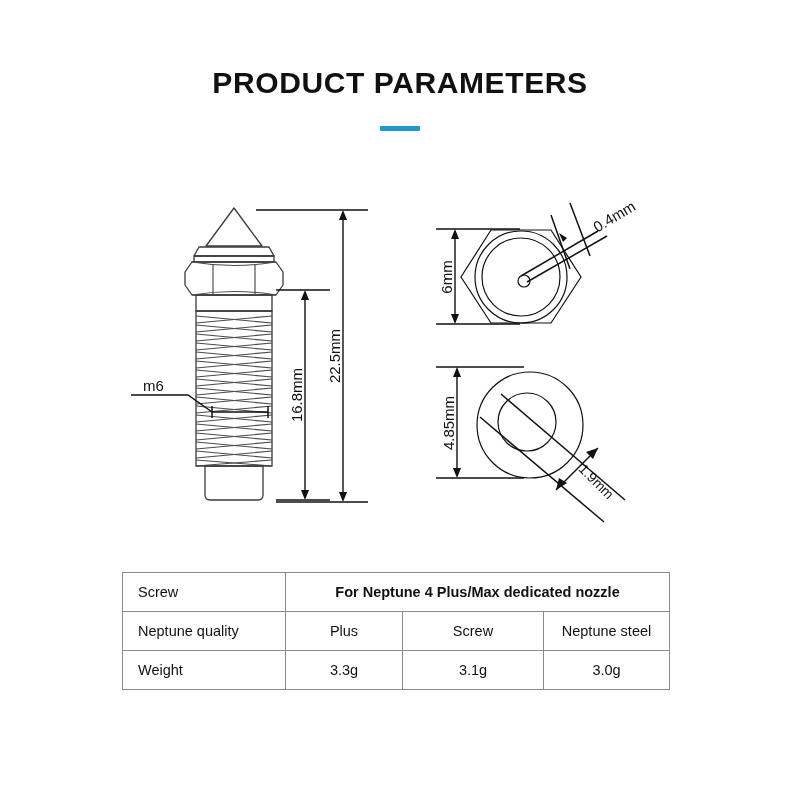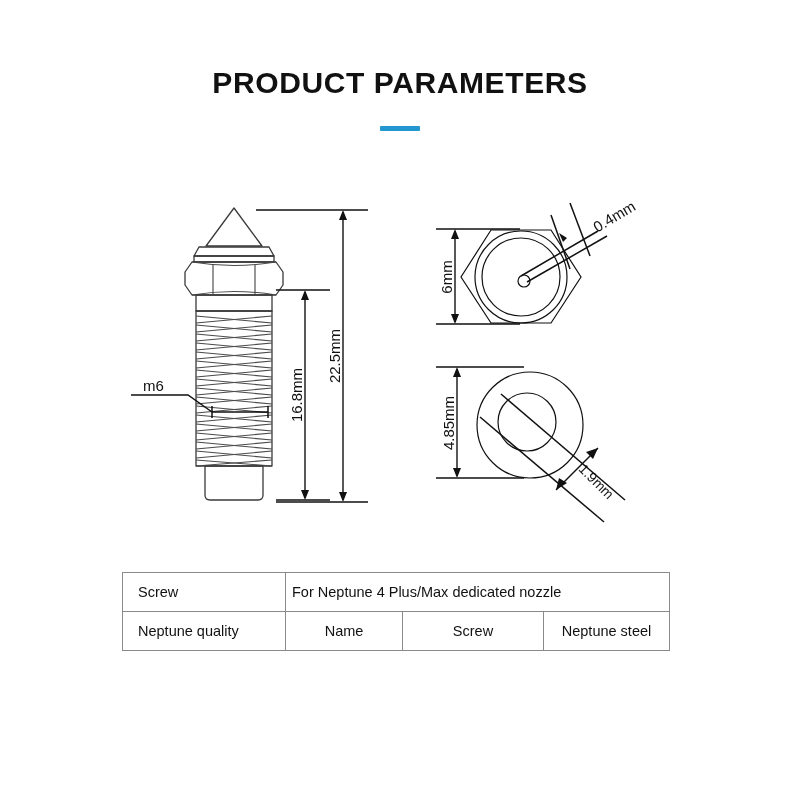--- a/index.html
+++ b/index.html
@@ -44,21 +44,21 @@
   .spec-table td{
     border:1px solid #8a8a8a;
     height:38px;padding:0 6px;vertical-align:middle;
   }
   .spec-table td.lbl{
     width:141px;text-align:left;padding-left:15px;
   }
   .spec-table td.c2{width:104px;text-align:center;}
   .spec-table td.c3{width:128px;text-align:center;}
   .spec-table td.c4{text-align:center;}
-  .spec-table td.wide{}
+  .spec-table td.wide{text-align:center;font-weight:bold;}
 </style>
 </head>
 <body>
 
 <div id="stage">
 
   <div class="title">PRODUCT PARAMETERS</div>
   <div class="accent" style="background: rgb(33, 150, 207);"></div>
 
   <svg id="drawing" viewBox="0 0 800 560">
@@ -199,20 +199,26 @@
   </svg>
 
   <table class="spec-table">
     <tbody>
       <tr>
         <td class="lbl">Screw</td>
         <td class="wide" colspan="3">For Neptune 4 Plus/Max dedicated nozzle</td>
       </tr>
       <tr>
         <td class="lbl">Neptune quality</td>
-        <td class="c2">Name</td>
+        <td class="c2">Plus</td>
         <td class="c3">Screw</td>
         <td class="c4">Neptune steel</td>
       </tr>
+      <tr>
+        <td class="lbl">Weight</td>
+        <td class="c2">3.3g</td>
+        <td class="c3">3.1g</td>
+        <td class="c4">3.0g</td>
+      </tr>
     </tbody>
   </table>
 
 </div>
 
 </body></html>

